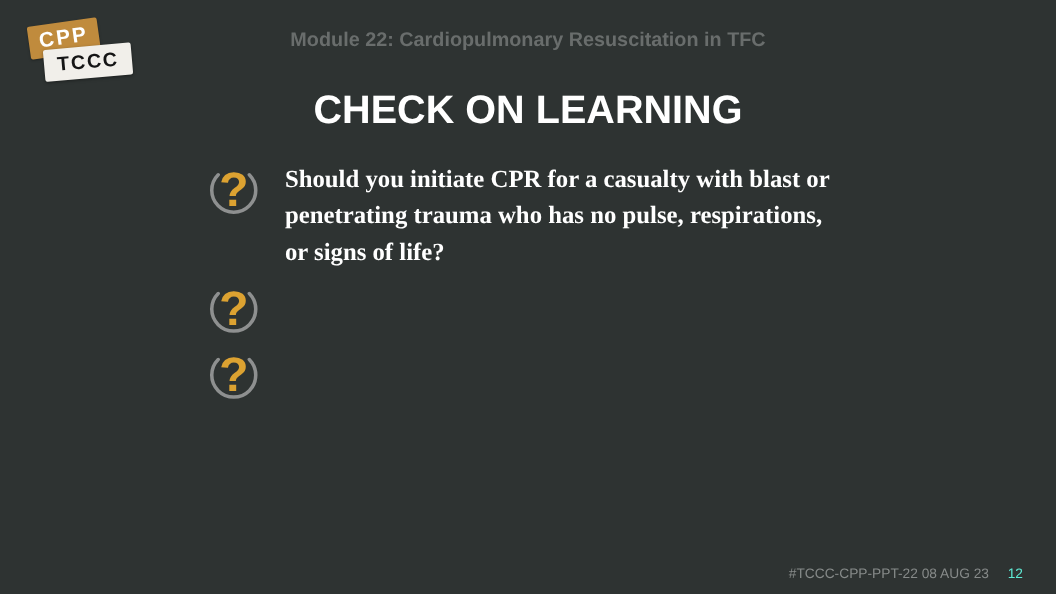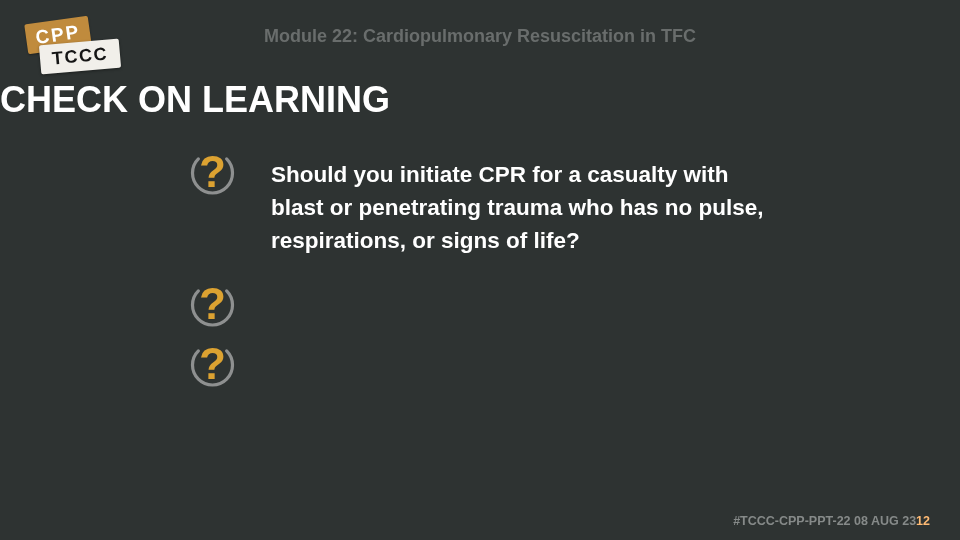--- a/index.html
+++ b/index.html
@@ -71,21 +71,21 @@
     text-align: center;
     font-size: 18px;
     font-weight: bold;
     color: #696D6C;
   }
   .slide-title {
     position: absolute;
     top: 80px;
     left: 0;
     width: 100%;
-    text-align: left;
+    text-align: center;
     font-size: 36px;
     line-height: 40px;
     font-weight: bold;
     color: #FFFFFF;
   }
 
   
   .questions {
     position: absolute;
     left: 189px;
@@ -100,40 +100,41 @@
     align-items: flex-start;
     gap: 22px;
   }
   .q-icon {
     flex: 0 0 48px;
     width: 48px;
     height: 50px;
     margin-top: 1px;
   }
   .q-text {
-    margin: 12px;
+    margin: 0;
     width: 505px;
     font-size: 22.5px;
     line-height: 33px;
     font-weight: bold;
     color: #FFFFFF;
+    font-family: Liberation Serif, serif;
   }
 
   
   .footer {
     position: absolute;
     right: 30px;
     bottom: 12px;
     display: flex;
     align-items: flex-end;
+    gap: 17px;
     font-size: 12.5px;
-    font-weight: bold;
   }
   .doc-id   { color: #868A89; }
-  .page-num { color: #fdba74; }
+  .page-num { color: #5eead4; }
 </style>
 </head>
 <body>
 
 <div class="slide">
 
   <div class="logo">
     <div class="logo-cpp">
       <span>CPP</span>
     </div>

